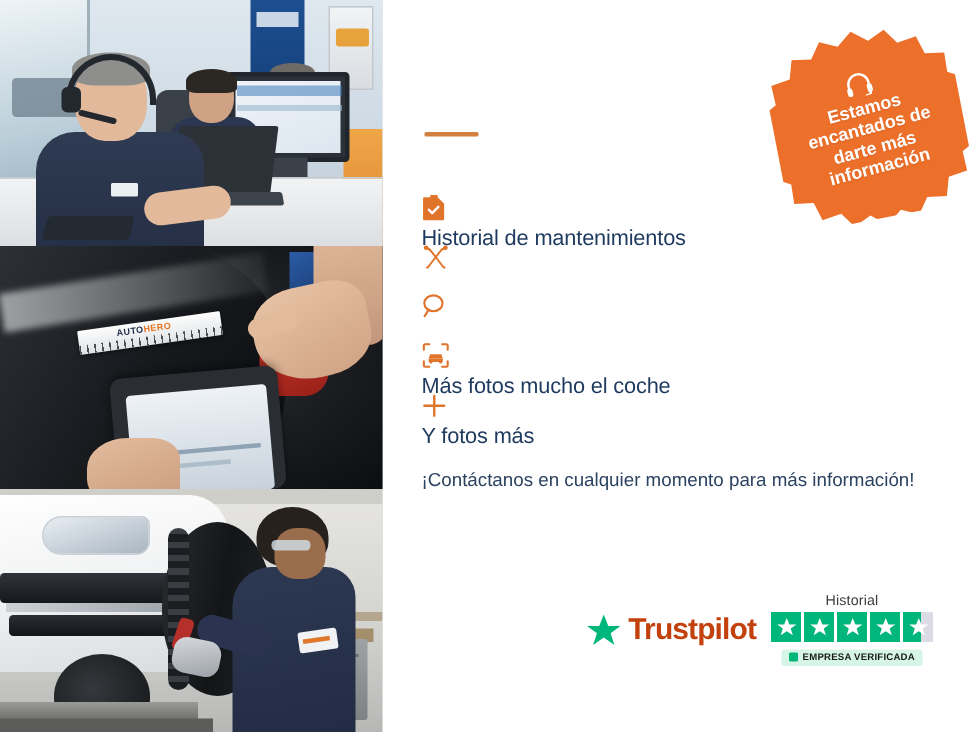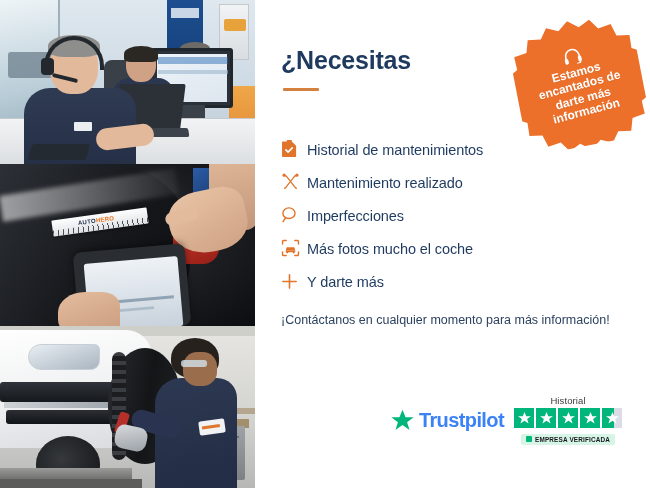--- a/index.html
+++ b/index.html
@@ -443,22 +443,23 @@
     text-shadow: 0 1px 1px rgba(0,0,0,.06);
   }
 
   
   .features {
     margin-top: 34px;
     list-style: none;
   }
   .feature {
     display: flex;
-    align-items: flex-end;
+    align-items: flex-start;
     height: 33px;
+    flex-direction: column;
   }
   .feature-icon {
     width: 26px;
     flex: 0 0 26px;
     display: flex; align-items: center; justify-content: flex-start;
   }
   .feature-label {
     font-size: 14.5px;
     color: #1e3a5f;
     letter-spacing: -.1px;
@@ -476,21 +477,21 @@
   
   .tp {
     position: absolute;
     right: 28px; bottom: 42px;
     display: flex;
     align-items: center;
     gap: 10px;
   }
   .tp-logo { display: flex; align-items: center; gap: 4px; }
   .tp-name {
-    font-size: 20px; font-weight: bold; color: #3b82f6; letter-spacing: -.6px;
+    font-size: 20px; font-weight: bold; color: #c2410c; letter-spacing: -.6px;
   }
   .tp-right { text-align: center; }
   .tp-excelente {
     font-size: 9.5px; color: #3b3b3b; margin-bottom: 2px; letter-spacing: .1px;
   }
   .tp-stars { display: flex; gap: 2px; }
   .tp-star {
     width: 20px; height: 20px; background: #00b67a;
     display: flex; align-items: center; justify-content: center;
     position: relative; overflow: hidden;
@@ -606,21 +607,21 @@
         <div class="p3-tool"></div>
         <div class="p3-glove"></div>
       </div>
     </div>
 
   </div>
 
   <div class="content">
 
     <h1 class="heading">
-      <span>¿Necesitas</span><br>
+      <br>
     </h1>
     <div class="divider"></div>
 
     <div class="badge">
       <div class="badge-shape"></div>
       <div class="badge-inner">
         <svg class="badge-icon" width="19" height="17" viewBox="0 0 24 22" fill="none">
           <path d="M3.2 13.5V11a8.8 8.8 0 0 1 17.6 0v2.5" stroke="#ffffff" stroke-width="2.1" stroke-linecap="round" fill="none"></path>
           <rect x="1" y="12.4" width="4.6" height="7.4" rx="2.2" fill="#ffffff"></rect>
           <rect x="18.4" y="12.4" width="4.6" height="7.4" rx="2.2" fill="#ffffff"></rect>
@@ -645,31 +646,29 @@
 
       <li class="feature">
         <span class="feature-icon">
           <svg width="19" height="19" viewBox="0 0 20 20">
             <path d="M3 2.6c2 .2 3.4 1.3 4.4 2.8l7.8 10.2c.5.7 1 1 1.8 1.1l-.6 1.4c-.8-.2-1.4-.6-1.9-1.3L6.6 6.6C5.7 5.3 4.5 4.5 3 4.2Z" fill="#e0742a"></path>
             <path d="M17 2.6c-2 .2-3.4 1.3-4.4 2.8L4.8 15.6c-.5.7-1 1-1.8 1.1l.6 1.4c.8-.2 1.4-.6 1.9-1.3l7.9-10.2c.9-1.3 2.1-2.1 3.6-2.4Z" fill="#e0742a"></path>
             <circle cx="3.2" cy="3.3" r="1.6" fill="#e0742a"></circle>
             <circle cx="16.8" cy="3.3" r="1.6" fill="#e0742a"></circle>
           </svg>
         </span>
-        <span class="feature-label">Mantenimiento realizado</span>
       </li>
 
       <li class="feature">
         <span class="feature-icon">
           <svg width="18" height="18" viewBox="0 0 19 19">
             <ellipse cx="8.4" cy="7.6" rx="6.4" ry="5.6" stroke="#e0742a" stroke-width="1.5" fill="none"></ellipse>
             <path d="M5 12.2 2.2 16.6" stroke="#e0742a" stroke-width="1.5" stroke-linecap="round"></path>
           </svg>
         </span>
-        <span class="feature-label">Imperfecciones</span>
       </li>
 
       <li class="feature">
         <span class="feature-icon">
           <svg width="19" height="18" viewBox="0 0 20 19">
             <path d="M1.6 5.4V2.5a.9.9 0 0 1 .9-.9h3" stroke="#e0742a" stroke-width="1.5" fill="none" stroke-linecap="round"></path>
             <path d="M18.4 5.4V2.5a.9.9 0 0 0-.9-.9h-3" stroke="#e0742a" stroke-width="1.5" fill="none" stroke-linecap="round"></path>
             <path d="M1.6 13.6v2.9a.9.9 0 0 0 .9.9h3" stroke="#e0742a" stroke-width="1.5" fill="none" stroke-linecap="round"></path>
             <path d="M18.4 13.6v2.9a.9.9 0 0 1-.9.9h-3" stroke="#e0742a" stroke-width="1.5" fill="none" stroke-linecap="round"></path>
             <path d="M5 11.9h10v2.1H5z" fill="#e0742a"></path>
@@ -680,21 +679,21 @@
         </span>
         <span class="feature-label">Más fotos mucho el coche</span>
       </li>
 
       <li class="feature">
         <span class="feature-icon">
           <svg width="17" height="17" viewBox="0 0 18 18">
             <path d="M9 2v14M2 9h14" stroke="#e0742a" stroke-width="1.7" stroke-linecap="round"></path>
           </svg>
         </span>
-        <span class="feature-label">Y darte más</span>
+        <span class="feature-label">Y fotos más</span>
       </li>
 
     </ul>
 
     <div class="para">
       <span>¡Contáctanos en cualquier momento para más información!</span>
     </div>
 
     <div class="tp">
       <div class="tp-logo">

